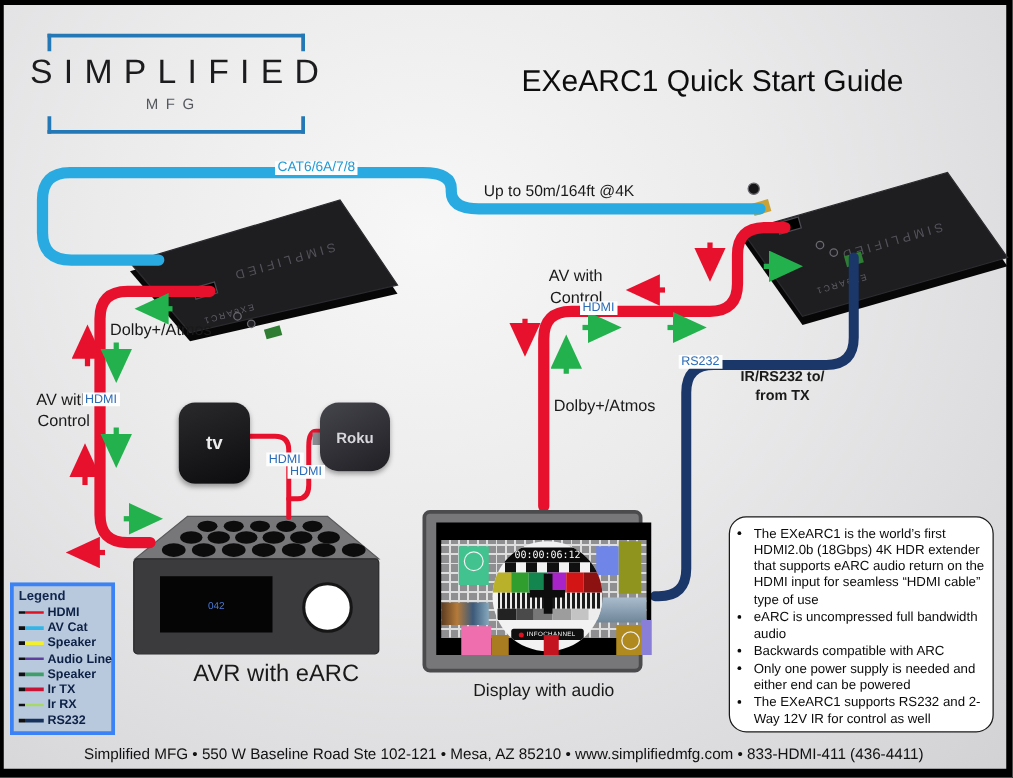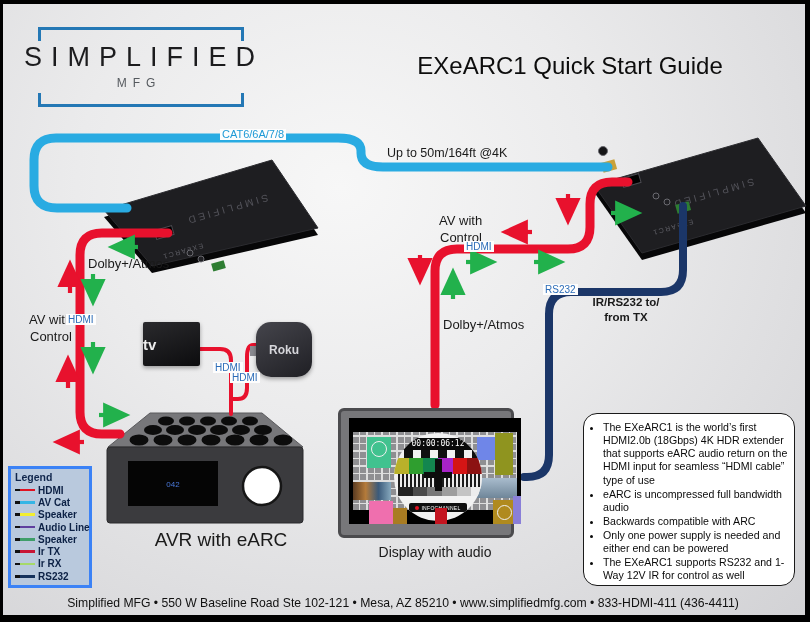--- a/index.html
+++ b/index.html
@@ -13,22 +13,22 @@
   #bracket-top{left:38px;top:27px;border-top:3px solid #2478b5;border-left:3px solid #2478b5;border-right:3px solid #2478b5;}
   #bracket-bottom{left:38px;top:93px;border-bottom:3px solid #2478b5;border-left:3px solid #2478b5;border-right:3px solid #2478b5;}
   #logo-word{left:24px;top:42px;width:230px;text-align:center;font-size:27px;font-weight:400;color:#1c1c1e;letter-spacing:9px;}
   #logo-mfg{left:24px;top:76px;width:230px;text-align:center;font-size:12px;color:#55595e;letter-spacing:6px;}
   #page-title{left:400px;top:52px;width:340px;text-align:center;font-size:24px;color:#0d0d0d;}
   
   .lbl{position:absolute;color:#1a1a1a;font-size:13px;}
   .chip{position:absolute;background:#fdfdfd;color:#2b6cb8;font-size:10px;line-height:11px;padding:0 2px;white-space:nowrap;}
   .small-bold{font-size:11.5px;font-weight:600;}
   
-  #appletv{left:143px;top:322px;width:57px;height:44px;border-radius:2px;background:linear-gradient(160deg,#2a2a2d,#0c0c0e);
-           display:flex;align-items:center;justify-content:flex-start;color:#ededed;font-size:15px;font-weight:600;box-shadow:0 2px 4px rgba(0,0,0,.35);}
+  #appletv{left:143px;top:322px;width:57px;height:65px;border-radius:13px;background:linear-gradient(160deg,#2a2a2d,#0c0c0e);
+           display:flex;align-items:center;justify-content:center;color:#ededed;font-size:15px;font-weight:600;box-shadow:0 2px 4px rgba(0,0,0,.35);}
   #roku{left:256px;top:322px;width:56px;height:55px;border-radius:15px;background:linear-gradient(150deg,#45454c,#1f1f24);
         display:flex;align-items:center;justify-content:center;color:#d6d6db;font-size:12px;font-weight:700;box-shadow:0 2px 4px rgba(0,0,0,.35);}
   #roku-stub{position:absolute;left:250px;top:346px;width:9px;height:10px;background:#8a8a90;}
   
   #tv{left:338px;top:408px;width:176px;height:130px;background:#77777a;border:3px solid #4b4b4e;border-radius:6px;box-sizing:border-box;}
   #tv-screen{position:absolute;left:8px;top:7px;width:172px;height:106px;background:#000;overflow:hidden;}
   #testcard{position:absolute;left:4px;top:14px;width:164px;height:78px;background-color:#8f8f92;
      background-image:repeating-linear-gradient(0deg,transparent 0 6px,#dedede 6px 7.5px),
                       repeating-linear-gradient(90deg,transparent 0 6px,#dedede 6px 7.5px);}
   .tc{position:absolute;}
@@ -277,18 +277,18 @@
       <span>RS232</span>
       </div>
   </div>
 
   <div class="abs" id="notes">
     <ul>
       <li>The EXeARC1 is the world’s first HDMI2.0b (18Gbps) 4K HDR extender that supports eARC audio return on the HDMI input for seamless “HDMI cable” type of use</li>
       <li>eARC is uncompressed full bandwidth audio</li>
       <li>Backwards compatible with ARC</li>
       <li>Only one power supply is needed and either end can be powered</li>
-      <li>The EXeARC1 supports RS232 and 1-Way 12V IR for control as well</li>
+      <li>The EXeARC1 supports RS232 and 2-Way 12V IR for control as well</li>
     </ul>
   </div>
 
   <div class="abs" id="footer">Simplified MFG • 550 W Baseline Road Ste 102-121 • Mesa, AZ 85210 • www.simplifiedmfg.com • 833-HDMI-411 (436-4411)</div>
 </div>
 
 </body></html>

